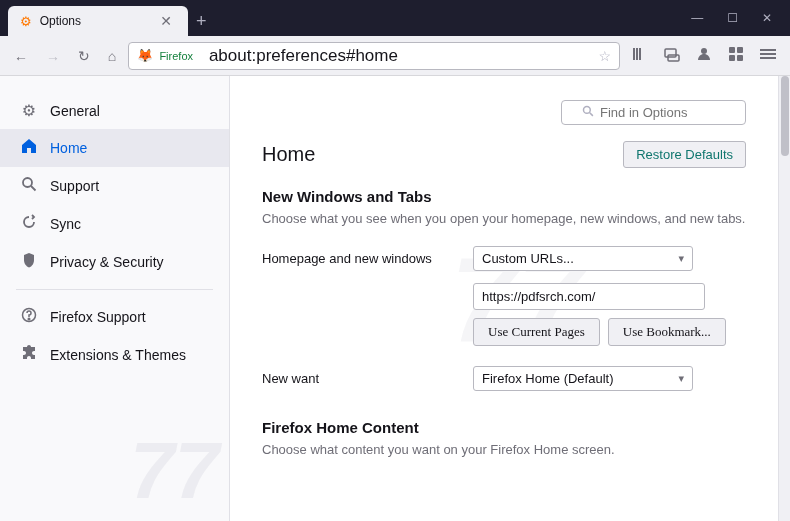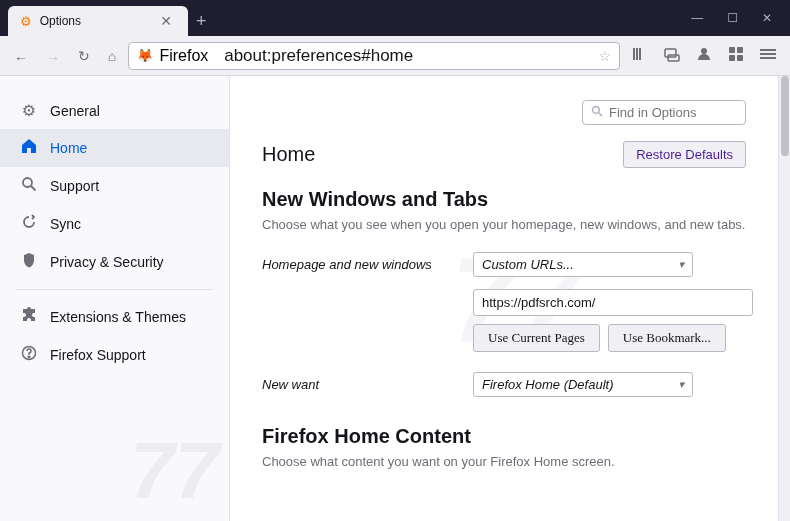--- a/index.html
+++ b/index.html
@@ -80,21 +80,21 @@
       background: white;
       border: 1px solid #b8b8c0;
       border-radius: 4px;
       height: 28px;
       display: flex;
       align-items: center;
       padding: 0 8px;
       gap: 6px;
     }
     .url-bar-icon { color: #ff7800; font-size: 13px; }
-    .url-bar-site { color: #000000; font-size: 16px; }
+    .url-bar-site { color: #15803d; font-size: 11px; }
     .url-bar-sep { color: #ccc; }
     .url-bar-input {
       flex: 1;
       border: none;
       outline: none;
       font-size: 17px;
       color: #15141a;
       background: transparent;
     }
     .url-bar-star { color: #b0b0c0; cursor: pointer; }
@@ -196,24 +196,24 @@
     .find-bar {
       display: flex;
       justify-content: flex-end;
       margin-bottom: 16px;
     }
     .find-input-wrap {
       display: flex;
       align-items: center;
       border: 1px solid #b8b8c0;
       border-radius: 4px;
-      padding: 4px 8px;
+      padding: 4px 20px;
       gap: 6px;
       background: white;
-      width: 164px;
+      width: 185px;
     }
     .find-input-icon { color: #b0b0c0; font-size: 13px; }
     .find-input {
       border: none;
       outline: none;
       font-size: 13px;
       color: #6f6e77;
       background: transparent;
       width: 100%;
     }
@@ -232,26 +232,26 @@
       font-weight: 300;
       color: #15141a;
     }
     .restore-btn {
       border: 1px solid #b8b8c0;
       background: #f0f0f4;
       padding: 5px 12px;
       border-radius: 3px;
       font-size: 13px;
       cursor: pointer;
-      color: #4c1d95;
+      color: #0f766e;
       text-align: right;
     }
 
     .section-title {
-      font-size: 20px;
+      font-size: 15px;
       font-weight: 600;
       color: #15141a;
       margin-bottom: 6px;
       position: relative;
       z-index: 1;
     }
     .section-desc {
       font-size: 13px;
       color: #6f6e77;
       margin-bottom: 20px;
@@ -259,21 +259,20 @@
       z-index: 1;
     }
 
     .field-row {
       display: flex;
       align-items: center;
       gap: 16px;
       margin-bottom: 12px;
       position: relative;
       z-index: 1;
-      font-style: italic;
     }
     .field-label {
       font-size: 13px;
       color: #15141a;
       width: 195px;
       flex-shrink: 0;
     }
     .dropdown-wrap {
       display: flex;
       align-items: center;
@@ -287,21 +286,21 @@
     }
     .dropdown-value { flex: 1; font-size: 13px; color: #15141a; }
     .dropdown-arrow { color: #6f6e77; font-size: 11px; }
 
     .url-input-field {
       border: 1px solid #b8b8c0;
       border-radius: 3px;
       padding: 5px 8px;
       font-size: 13px;
       color: #15141a;
-      width: 280px;
+      width: 232px;
       outline: none;
       margin-left: 211px;
       display: block;
       margin-bottom: 8px;
       position: relative;
       z-index: 1;
     }
 
     .btn-row {
       display: flex;
@@ -457,36 +456,36 @@
             <circle cx="6.75" cy="6" r="1"></circle>
           </svg>
       </span>
       <span class="sidebar-item-label">Privacy &amp; Security</span>
     </div>
 
     <hr class="sidebar-divider">
 
     <div class="sidebar-item">
       <span class="sidebar-icon">
-        <svg width="16" height="16" viewBox="0 0 16 16" fill="#6f6e77">
-            <path d="M10 2c0-1.1-.9-2-2-2S6 .9 6 2H2v4h1c1.1 0 2 .9 2 2s-.9 2-2 2H2v4h4v-1c0-1.1.9-2 2-2s2 .9 2 2v1h4v-4h-1c-1.1 0-2-.9-2-2s.9-2 2-2h1V2h-4z"></path>
-          </svg>
-      </span>
-      <span class="sidebar-item-label">Extensions &amp; Themes</span>
-    </div>
-
-    <div class="sidebar-item">
-      <span class="sidebar-icon">
         <svg width="16" height="16" viewBox="0 0 16 16" fill="none" stroke="#6f6e77" stroke-width="1.5">
             <circle cx="8" cy="8" r="6.5"></circle>
             <path d="M6 6c0-1.1.9-2 2-2s2 .9 2 2-.9 2-2 2v2"></path>
             <circle cx="8" cy="12" r="0.8" fill="#6f6e77"></circle>
           </svg>
       </span>
       <span class="sidebar-item-label">Firefox Support</span>
+    </div>
+
+    <div class="sidebar-item">
+      <span class="sidebar-icon">
+        <svg width="16" height="16" viewBox="0 0 16 16" fill="#6f6e77">
+            <path d="M10 2c0-1.1-.9-2-2-2S6 .9 6 2H2v4h1c1.1 0 2 .9 2 2s-.9 2-2 2H2v4h4v-1c0-1.1.9-2 2-2s2 .9 2 2v1h4v-4h-1c-1.1 0-2-.9-2-2s.9-2 2-2h1V2h-4z"></path>
+          </svg>
+      </span>
+      <span class="sidebar-item-label">Extensions &amp; Themes</span>
     </div>
   </div>
 
   <div class="content">
     <div class="content-watermark">77</div>
 
     <div class="find-bar">
       <div class="find-input-wrap">
         <span class="find-input-icon">
           <svg width="12" height="12" viewBox="0 0 16 16" fill="none" stroke="#b0b0c0" stroke-width="2">

